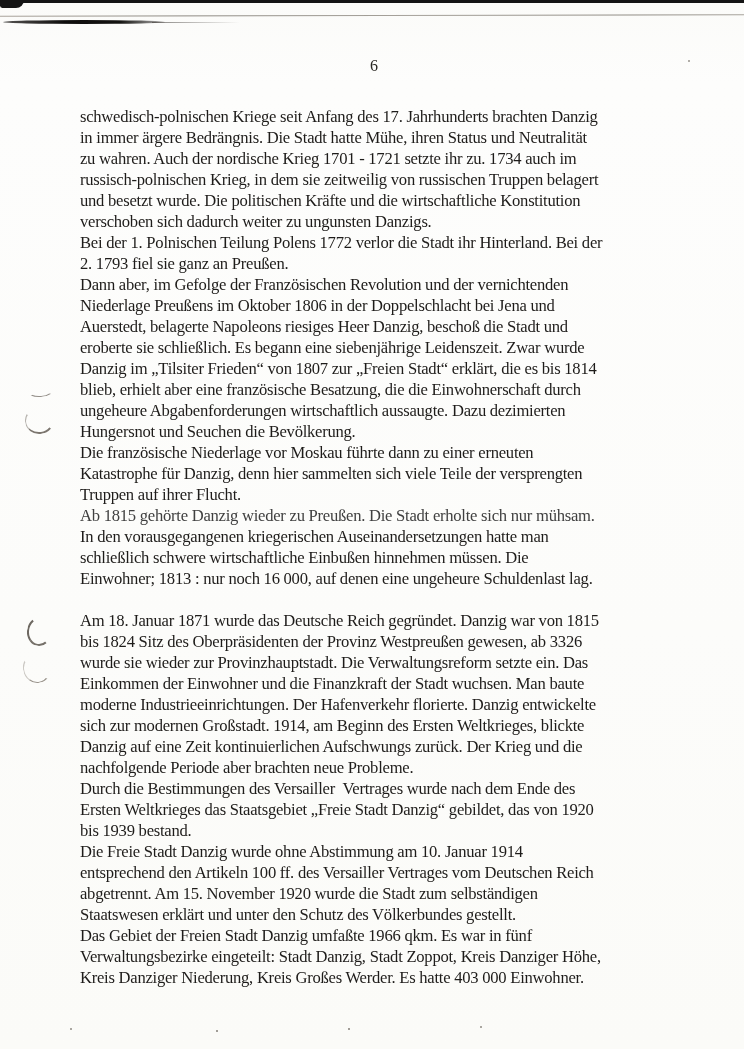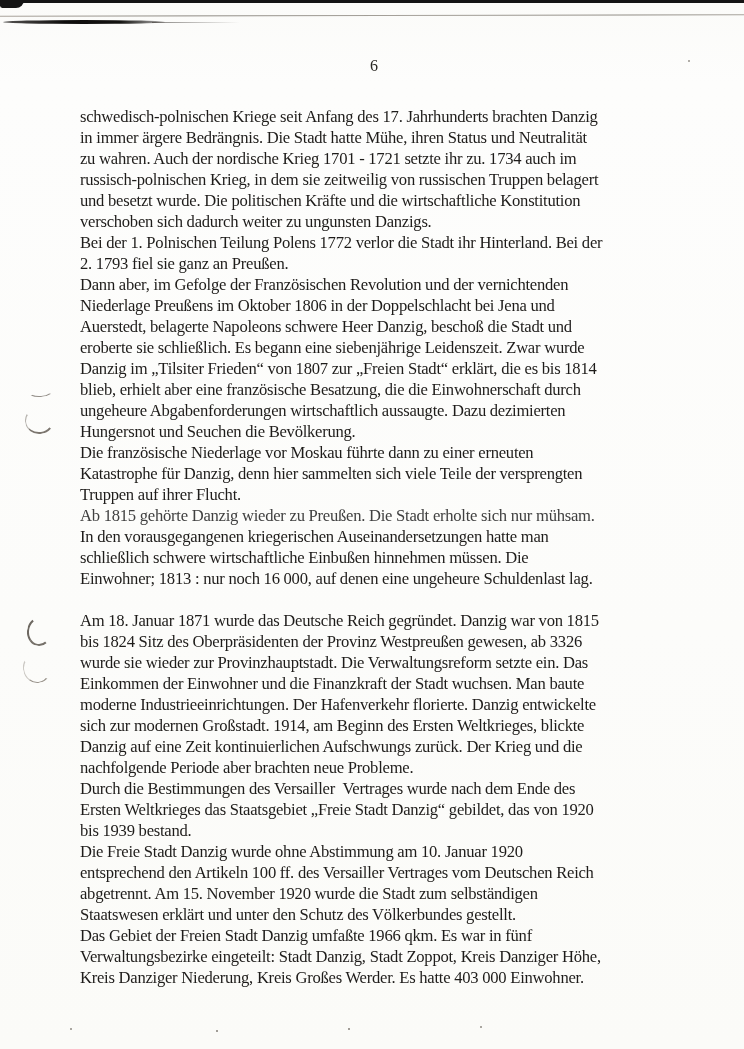--- a/index.html
+++ b/index.html
@@ -109,21 +109,21 @@
     <div class="line">schwedisch-polnischen Kriege seit Anfang des 17. Jahrhunderts brachten Danzig</div>
     <div class="line">in immer ärgere Bedrängnis. Die Stadt hatte Mühe, ihren Status und Neutralität</div>
     <div class="line">zu wahren. Auch der nordische Krieg 1701 - 1721 setzte ihr zu. 1734 auch im</div>
     <div class="line">russisch-polnischen Krieg, in dem sie zeitweilig von russischen Truppen belagert</div>
     <div class="line">und besetzt wurde. Die politischen Kräfte und die wirtschaftliche Konstitution</div>
     <div class="line">verschoben sich dadurch weiter zu ungunsten Danzigs.</div>
     <div class="line">Bei der 1. Polnischen Teilung Polens 1772 verlor die Stadt ihr Hinterland. Bei der</div>
     <div class="line">2. 1793 fiel sie ganz an Preußen.</div>
     <div class="line">Dann aber, im Gefolge der Französischen Revolution und der vernichtenden</div>
     <div class="line">Niederlage Preußens im Oktober 1806 in der Doppelschlacht bei Jena und</div>
-    <div class="line">Auerstedt, belagerte Napoleons schwere Heer Danzig, beschoß die Stadt und</div>
+    <div class="line">Auerstedt, belagerte Napoleons riesiges Heer Danzig, beschoß die Stadt und</div>
     <div class="line">eroberte sie schließlich. Es begann eine siebenjährige Leidenszeit. Zwar wurde</div>
     <div class="line">Danzig im „Tilsiter Frieden“ von 1807 zur „Freien Stadt“ erklärt, die es bis 1814</div>
     <div class="line">blieb, erhielt aber eine französische Besatzung, die die Einwohnerschaft durch</div>
     <div class="line">ungeheure Abgabenforderungen wirtschaftlich aussaugte. Dazu dezimierten</div>
     <div class="line">Hungersnot und Seuchen die Bevölkerung.</div>
     <div class="line">Die französische Niederlage vor Moskau führte dann zu einer erneuten</div>
     <div class="line">Katastrophe für Danzig, denn hier sammelten sich viele Teile der versprengten</div>
     <div class="line">Truppen auf ihrer Flucht.</div>
     <div class="line faded">Ab 1815 gehörte Danzig wieder zu Preußen. Die Stadt erholte sich nur mühsam.</div>
     <div class="line">In den vorausgegangenen kriegerischen Auseinandersetzungen hatte man</div>
@@ -134,20 +134,20 @@
     <div class="line">bis 1824 Sitz des Oberpräsidenten der Provinz Westpreußen gewesen, ab 3326</div>
     <div class="line">wurde sie wieder zur Provinzhauptstadt. Die Verwaltungsreform setzte ein. Das</div>
     <div class="line">Einkommen der Einwohner und die Finanzkraft der Stadt wuchsen. Man baute</div>
     <div class="line">moderne Industrieeinrichtungen. Der Hafenverkehr florierte. Danzig entwickelte</div>
     <div class="line">sich zur modernen Großstadt. 1914, am Beginn des Ersten Weltkrieges, blickte</div>
     <div class="line">Danzig auf eine Zeit kontinuierlichen Aufschwungs zurück. Der Krieg und die</div>
     <div class="line">nachfolgende Periode aber brachten neue Probleme.</div>
     <div class="line">Durch die Bestimmungen des Versailler  Vertrages wurde nach dem Ende des</div>
     <div class="line">Ersten Weltkrieges das Staatsgebiet „Freie Stadt Danzig“ gebildet, das von 1920</div>
     <div class="line">bis 1939 bestand.</div>
-    <div class="line">Die Freie Stadt Danzig wurde ohne Abstimmung am 10. Januar 1920</div>
+    <div class="line">Die Freie Stadt Danzig wurde ohne Abstimmung am 10. Januar 1914</div>
     <div class="line">entsprechend den Artikeln 100 ff. des Versailler Vertrages vom Deutschen Reich</div>
     <div class="line">abgetrennt. Am 15. November 1920 wurde die Stadt zum selbständigen</div>
     <div class="line">Staatswesen erklärt und unter den Schutz des Völkerbundes gestellt.</div>
     <div class="line">Das Gebiet der Freien Stadt Danzig umfaßte 1966 qkm. Es war in fünf</div>
     <div class="line">Verwaltungsbezirke eingeteilt: Stadt Danzig, Stadt Zoppot, Kreis Danziger Höhe,</div>
     <div class="line">Kreis Danziger Niederung, Kreis Großes Werder. Es hatte 403 000 Einwohner.</div>
   </div>
 
 </body></html>

